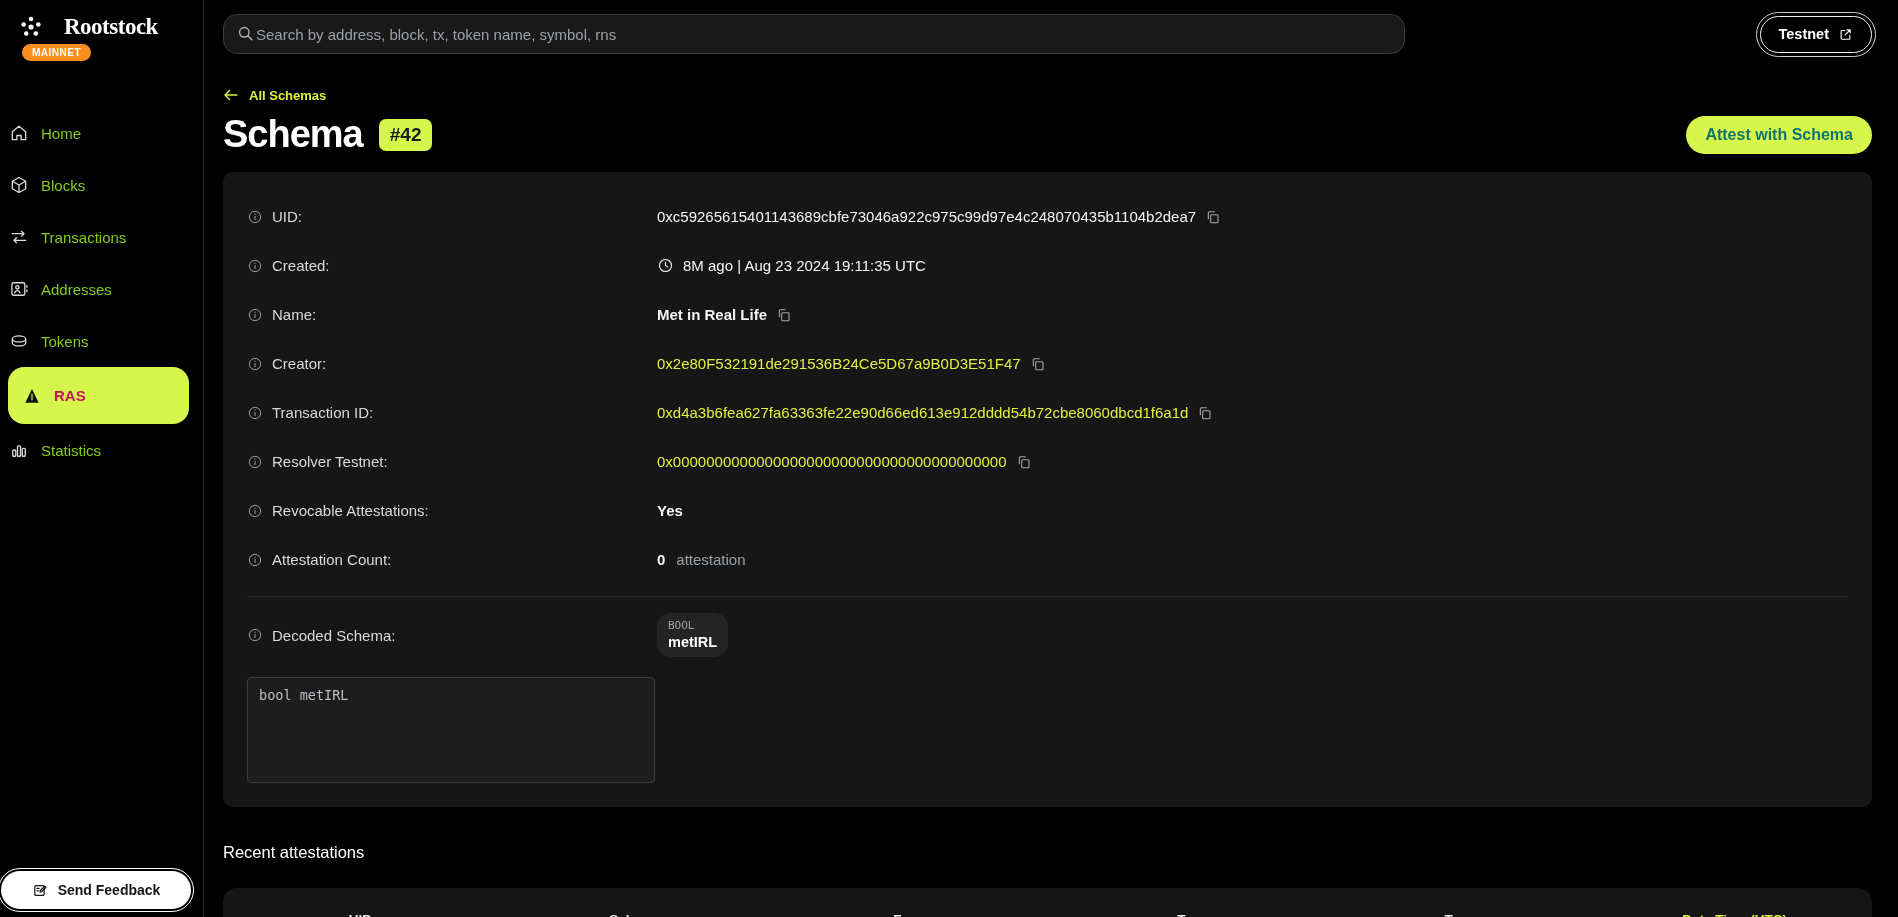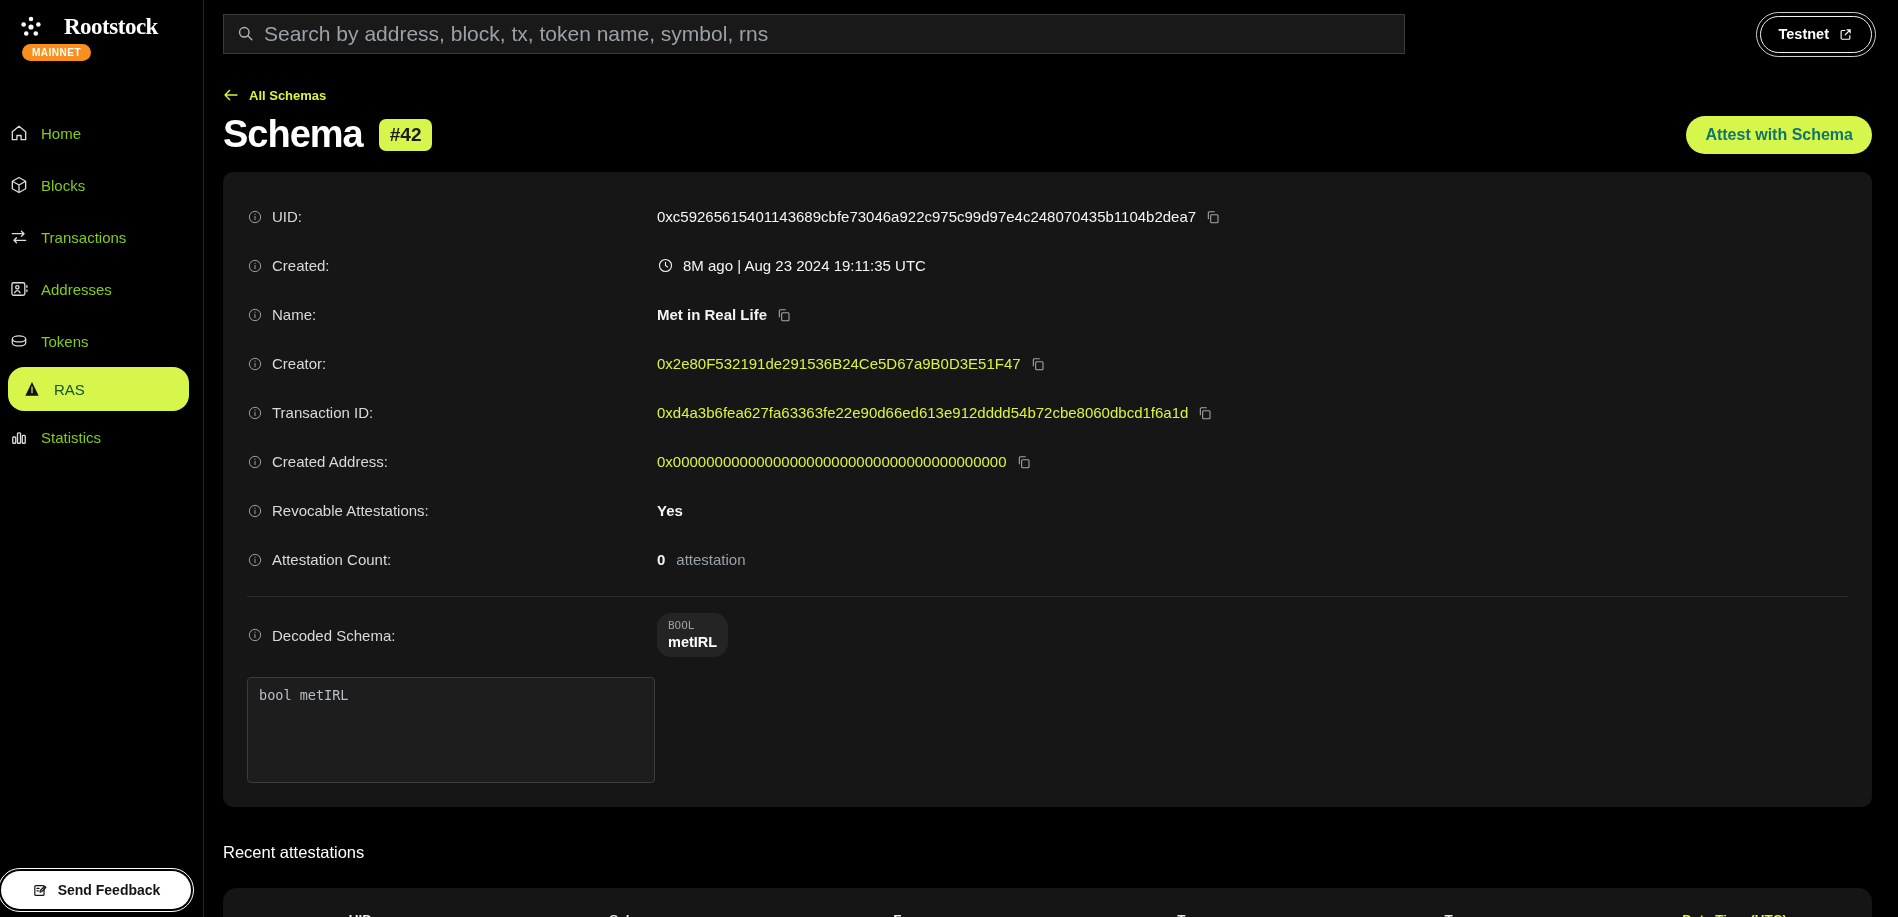--- a/index.html
+++ b/index.html
@@ -14,38 +14,38 @@
   .brand { padding:14px 0 0 18px; }
   .brand-row { display:flex; align-items:flex-start; gap:20px;font-family:Liberation Serif, serif; }
   .brand-name { font-size:23px; font-weight:700; letter-spacing:-0.5px; color:#fff; }
   .net-badge { display:inline-block; margin:4px 0 0 4px; background:#fb8f1d; color:#fff;
                font-size:10px; font-weight:700; letter-spacing:0.5px; padding:3px 10px;
                border-radius:9px; }
   .nav { margin-top:46px; }
   .nav-item { display:flex; align-items:center; gap:12px; height:52px; padding-left:9px;
               font-size:15px; color:#84cc16; cursor:pointer; }
   .nav-item .nicon { display:flex; width:20px; height:20px; color:#dcdcdc; }
-  .nav-item.active { background:#d6f64c; color:#14532d; font-weight:400; border-radius:16px;
-                     margin:0 14px 0 8px; padding-left:14px; height:44px; }
+  .nav-item.active { background:#d6f64c; color:#be185d; font-weight:700; border-radius:16px;
+                     margin:0 14px 0 8px; padding-left:14px; height:57px; }
   .nav-item.active .nicon { color:#131313; }
   .nicon svg { width:20px; height:20px; }
   .feedback-btn { position:absolute; left:1px; bottom:8px; width:190px; height:38px;
                   background:#fff; color:#151515; border:none; border-radius:19px;
                   display:flex; align-items:center; justify-content:center; gap:9px;
                   font-size:14px; font-weight:600; font-family:inherit; cursor:pointer;
                   outline:1.5px solid #fff; outline-offset:2.5px; }
   .feedback-btn svg { width:17px; height:17px; }
 
   
   .main { flex:1; padding:0 26px 0 19px; position:relative; }
   .topbar { display:flex; align-items:center; margin-top:14px; }
   .search-wrap { position:relative; width:1182px; }
   .search-input { width:100%; height:40px; background:#191919; border:1px solid #3a3a3a;
-                  border-radius:0; color:#e8e8e8; font-size:21px; font-family:inherit;
-                  padding:0 14px 0 40px; }
+                  border-radius:14px; color:#e8e8e8; font-size:15px; font-family:inherit;
+                  padding:0 14px 0 32px; }
   .search-input::placeholder { color:#9ba1a8; }
   .search-icon { position:absolute; left:13px; top:10px; width:19px; height:19px; color:#aeb4ba; }
   .search-icon svg { width:19px; height:19px; }
   .net-btn { margin-left:auto; height:37px; padding:0 18px; background:transparent; color:#fff;
              border:1.5px solid #f2f2f2; border-radius:19px; font-size:14.5px; font-weight:600;
              font-family:inherit; display:flex; align-items:center; gap:9px; cursor:pointer;
              outline:1px solid #cfcfcf; outline-offset:3px; }
   .net-btn svg { width:15px; height:15px; }
 
   .back-row { margin-top:33px; display:flex; align-items:center; gap:10px; color:var(--link);
@@ -342,21 +342,21 @@
 
       <div class="drow">
         <div class="dlabel">
             <span class="iicon">
               <svg viewBox="0 0 24 24" fill="none" stroke="currentColor" stroke-width="1.5">
                 <circle cx="12" cy="12" r="8.5"></circle>
                 <path d="M12 11v5" stroke-linecap="round"></path>
                 <circle cx="12" cy="7.8" r="0.9" fill="currentColor" stroke="none"></circle>
               </svg>
             </span>
-          <span>Created Address:</span>
+          <span>Resolver Testnet:</span>
           </div>
         <div class="dvalue lime">
             <span style="cursor:pointer;">0x0000000000000000000000000000000000000000</span>
           <span class="cicon">
               <svg viewBox="0 0 24 24" fill="none" stroke="currentColor" stroke-width="1.6" stroke-linejoin="round">
                 <rect x="8.5" y="8.5" width="11" height="12" rx="1.5"></rect>
                 <path d="M5 15.5V5.5A1.5 1.5 0 0 1 6.5 4h8"></path>
               </svg>
             </span>
           </div>

